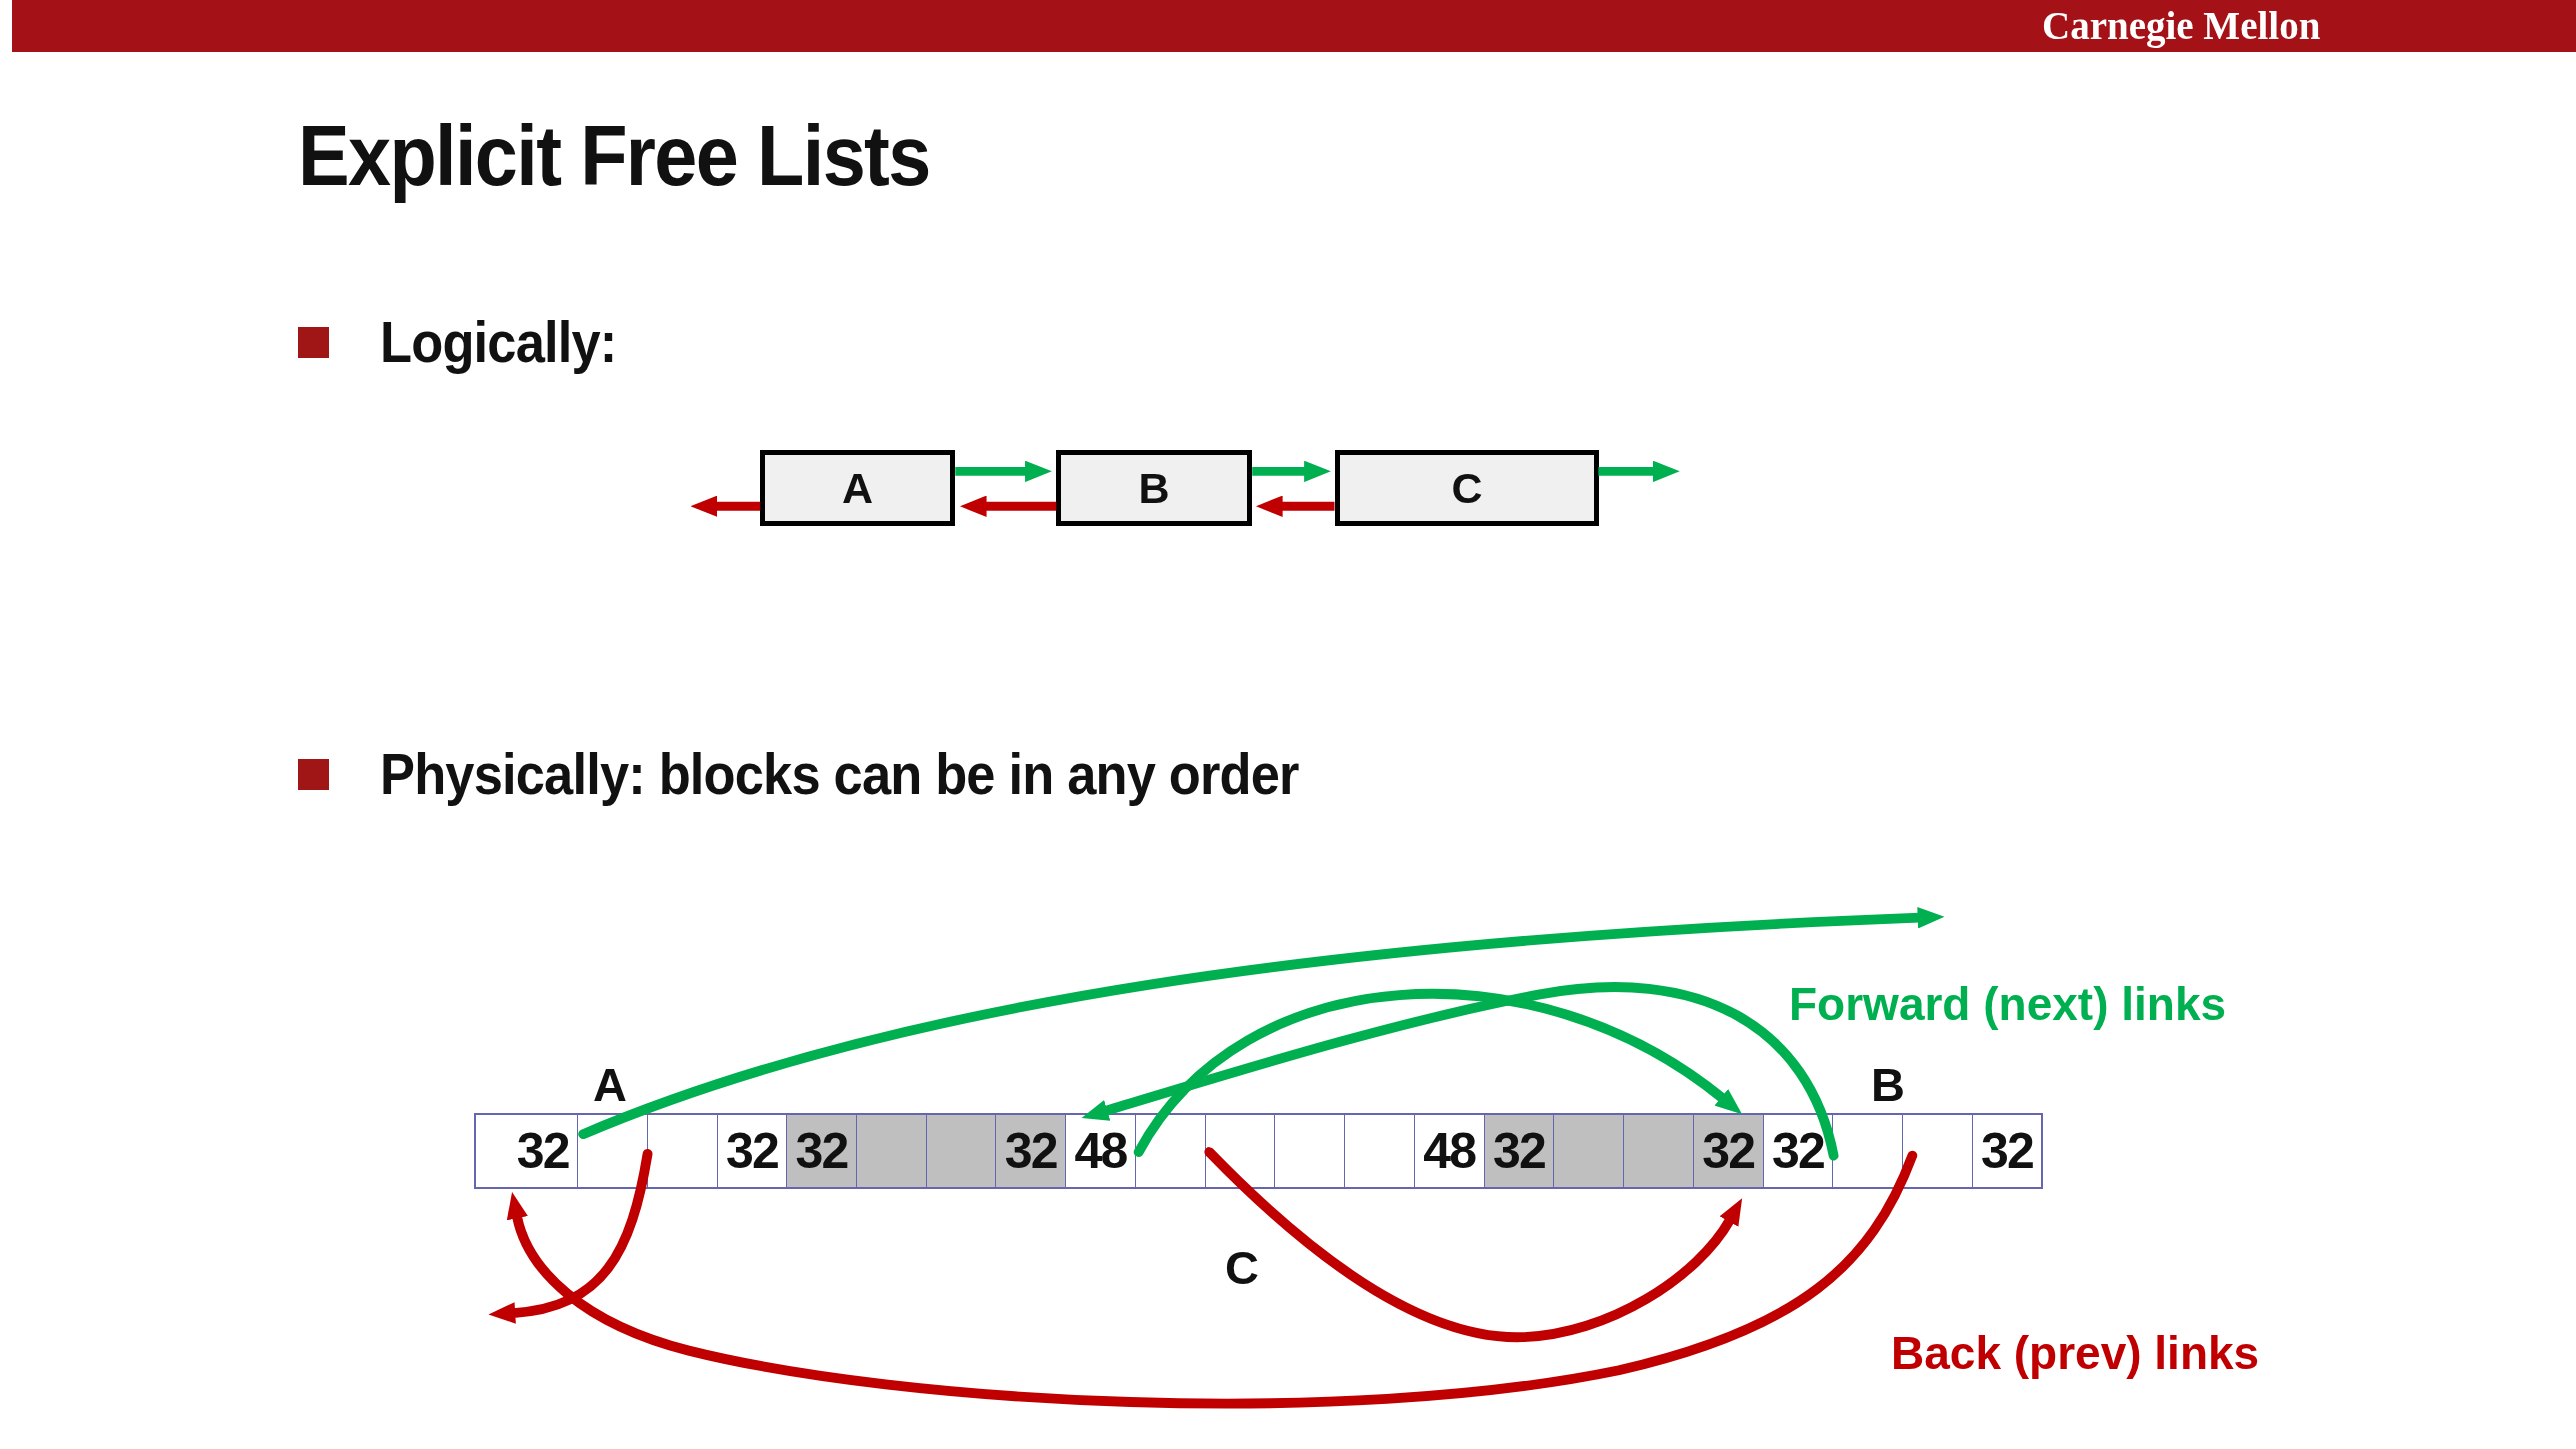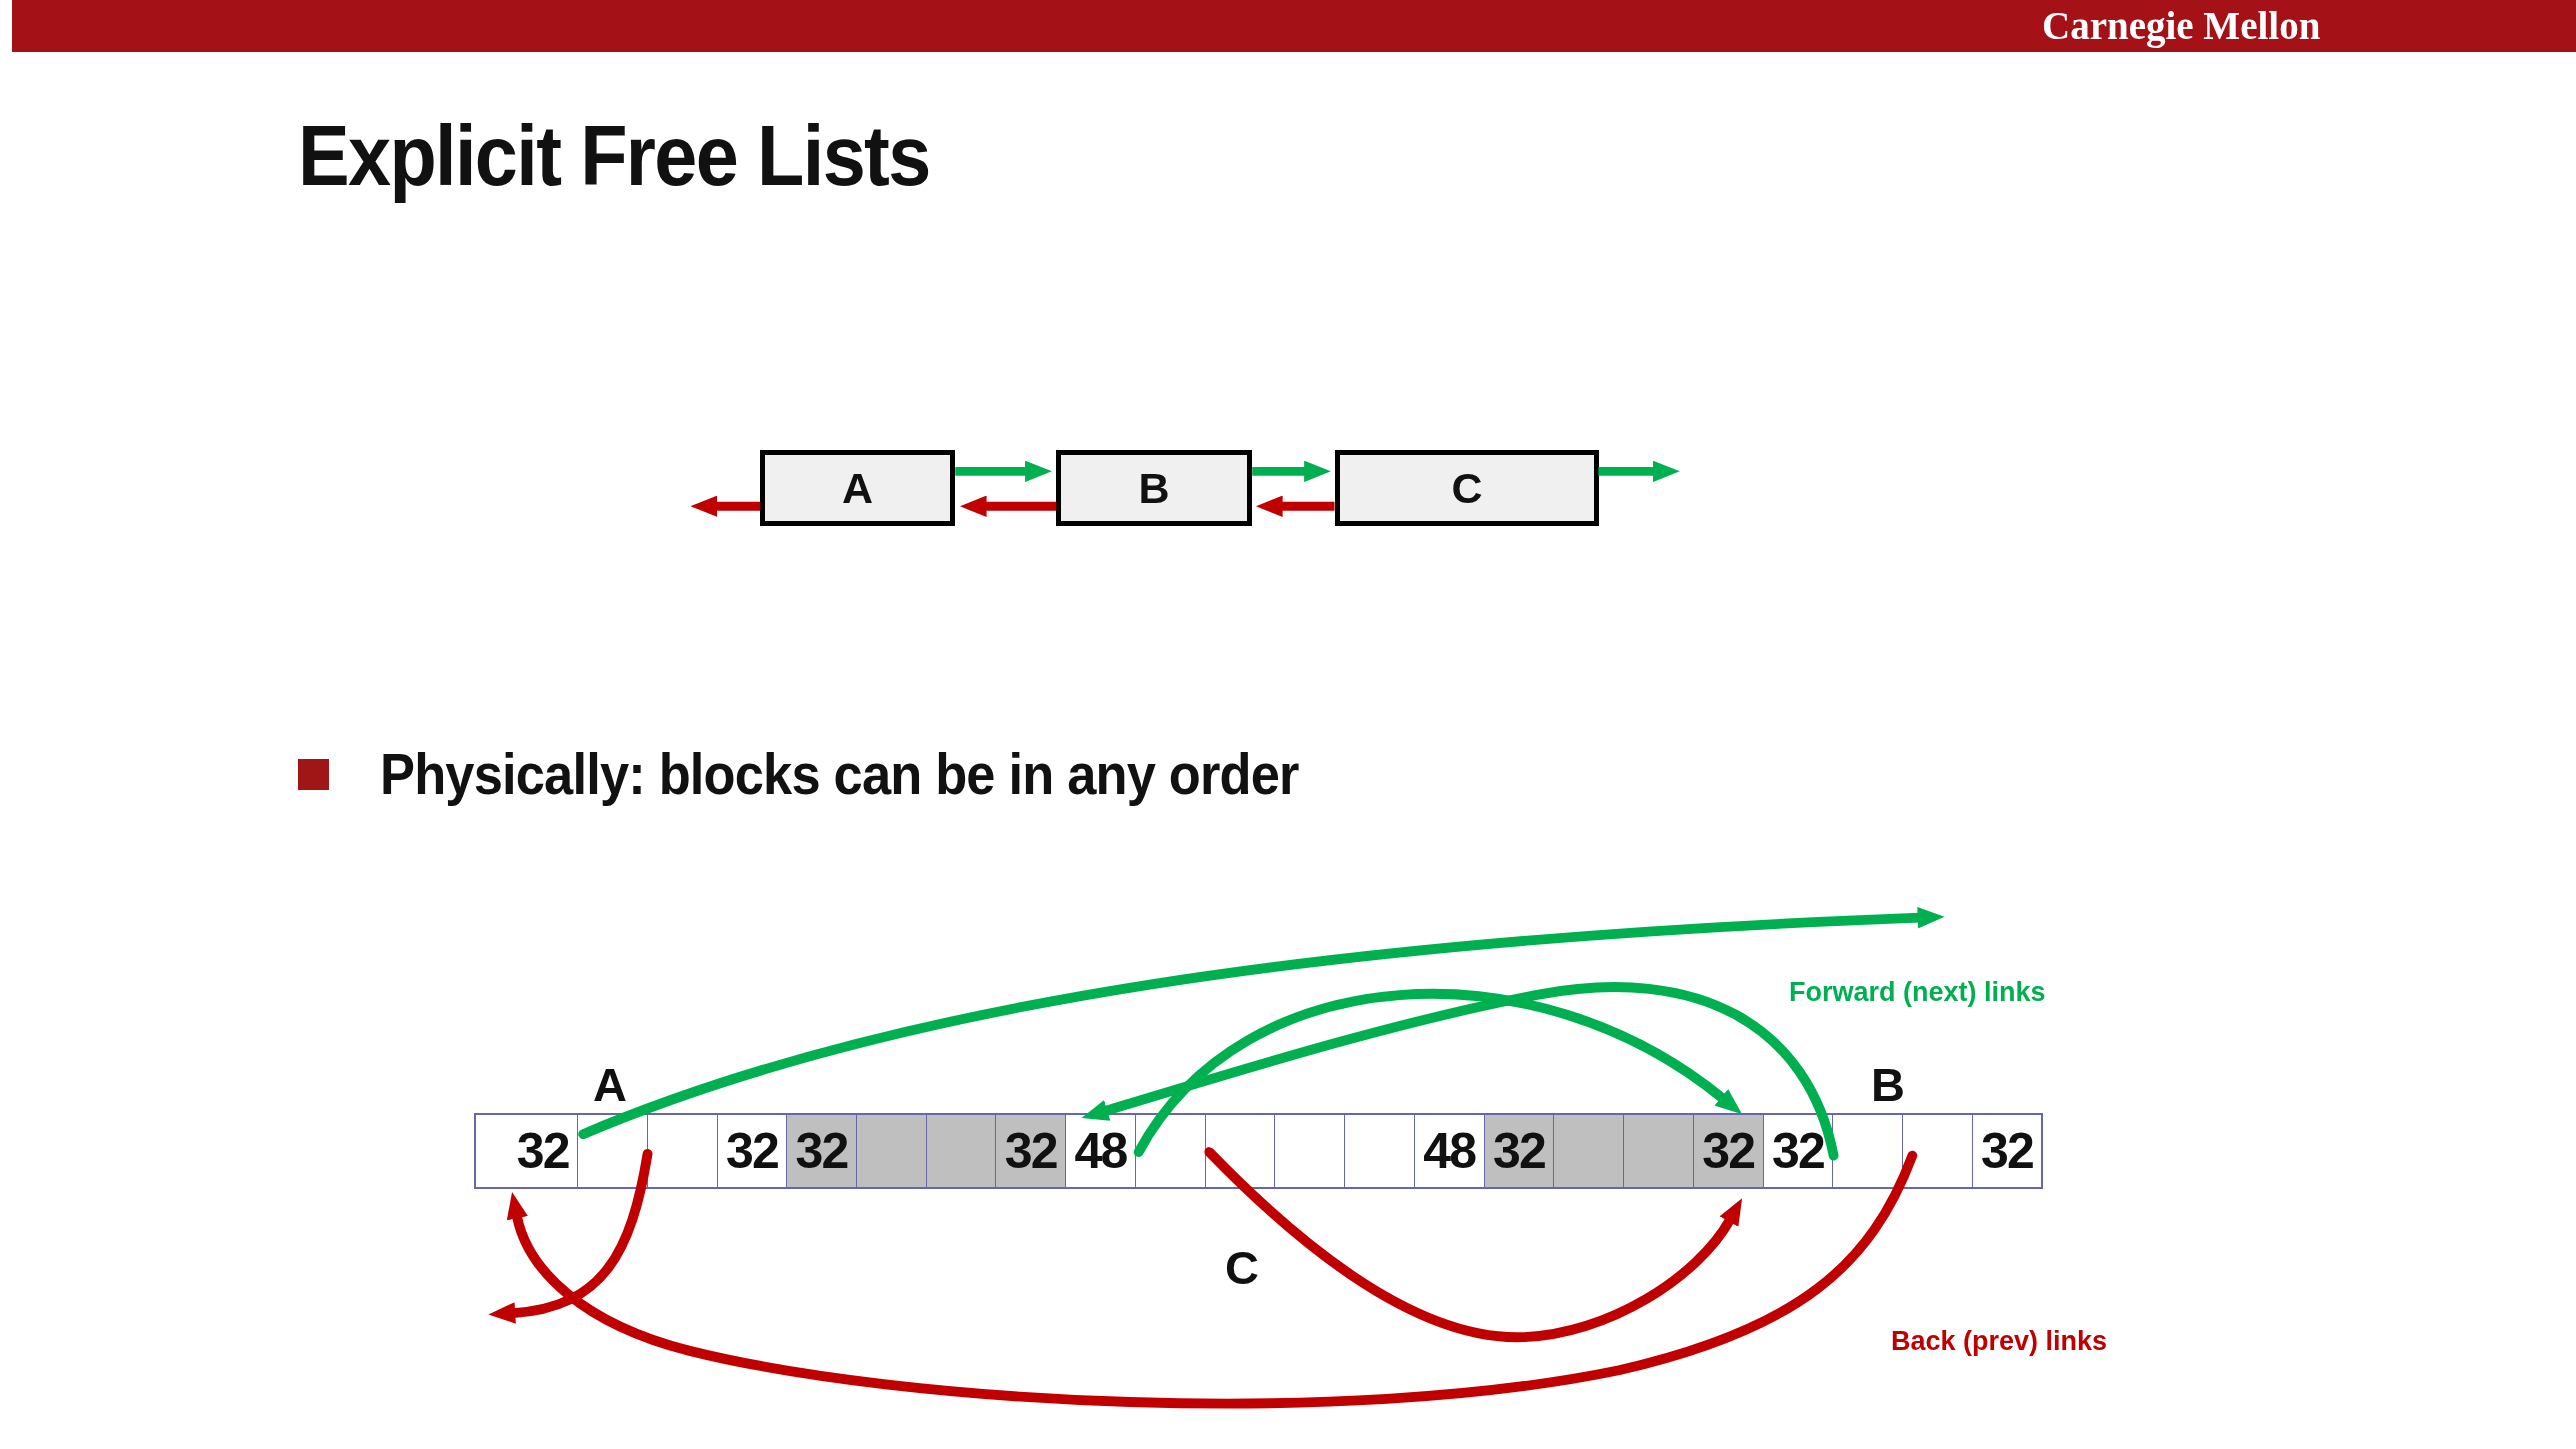--- a/index.html
+++ b/index.html
@@ -50,41 +50,45 @@
   .mem-cell:last-child{border-right:none;}
   .mem-cell.gray{background:var(--gray,#BFBFBF);}
   
   .blk-label{
     position:absolute;width:72px;text-align:center;font-size:47px;font-weight:bold;color:#111111;
   }
   #label-a{left:574px;top:1057px;}
   #label-b{left:1852px;top:1057px;}
   #label-c{left:1206px;top:1240px;}
   
-  .legend{position:absolute;font-size:27px;font-weight:bold;white-space:nowrap;}
+  .legend{position:absolute;font-size:46px;font-weight:bold;white-space:nowrap;}
   .legend.green{color:var(--green,#00B050);left:1789px;top:977px;}
   .legend.red{color:var(--red,#C00000);left:1850px;top:1326px;margin-left:41px;}
   
   .overlay{position:absolute;left:0;top:0;width:2576px;height:1449px;pointer-events:none;}
   .stroke-green{stroke:var(--green,#00B050);fill:none;}
   .stroke-red{stroke:var(--red,#C00000);fill:none;}
   .mk-green{fill:var(--green,#00B050);}
   .mk-red{fill:var(--red,#C00000);}
 </style>
 </head>
 <body>
 
 <div class="slide">
 
   <div class="topbar">
     <span class="brand">Carnegie Mellon</span>
   </div>
 
   <h1 class="title">Explicit Free Lists</h1>
 
+  <div class="bullet-row bullet-logical">
+    <span class="sq"></span>
+    <span class="btext">Logically:</span>
+  </div>
 
   <div class="bullet-row bullet-physical">
     <span class="sq"></span>
     <span class="btext">Physically: blocks can be in any order</span>
   </div>
 
   <div class="lbox" id="lbox-a">
     <span>A</span>
   </div>
   <div class="lbox" id="lbox-b">

